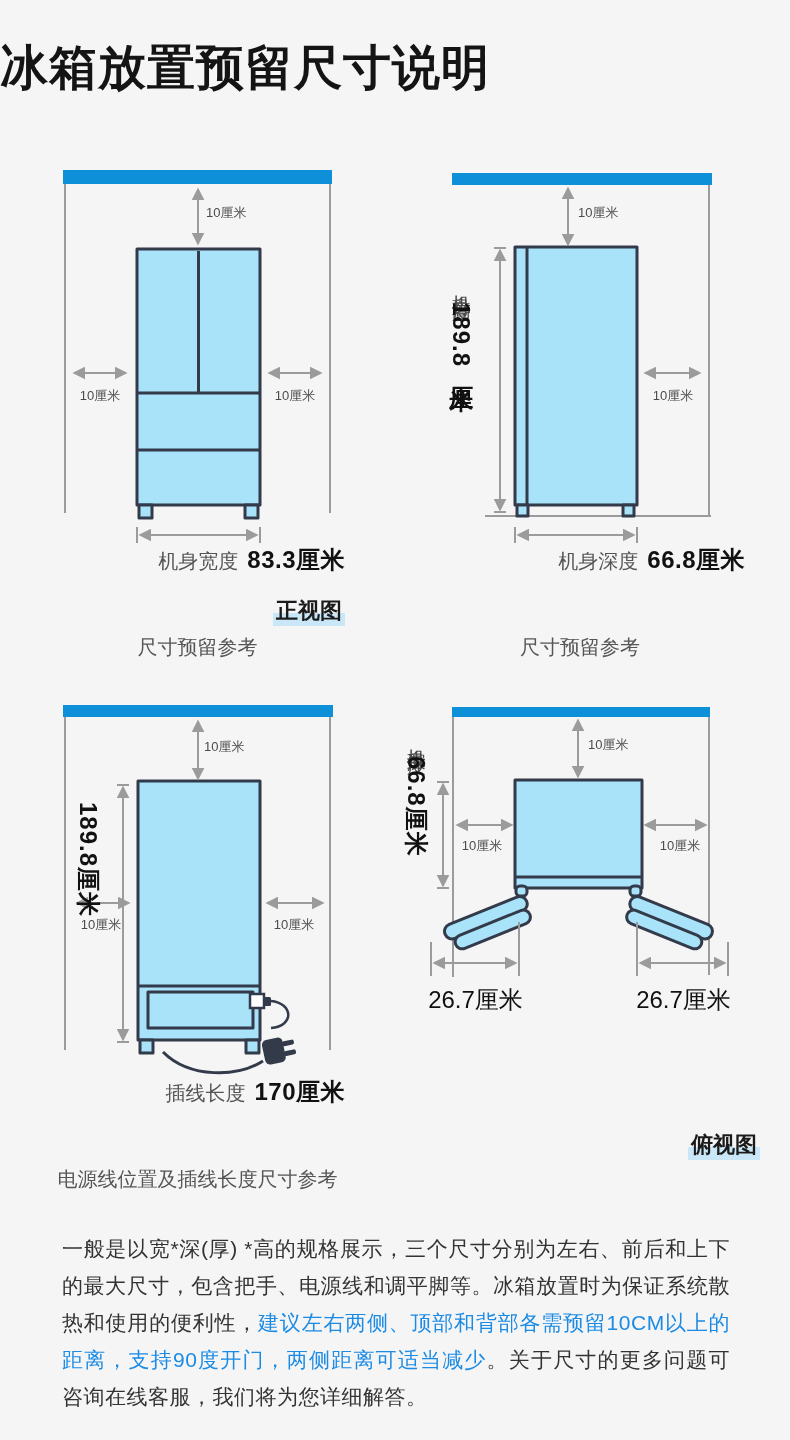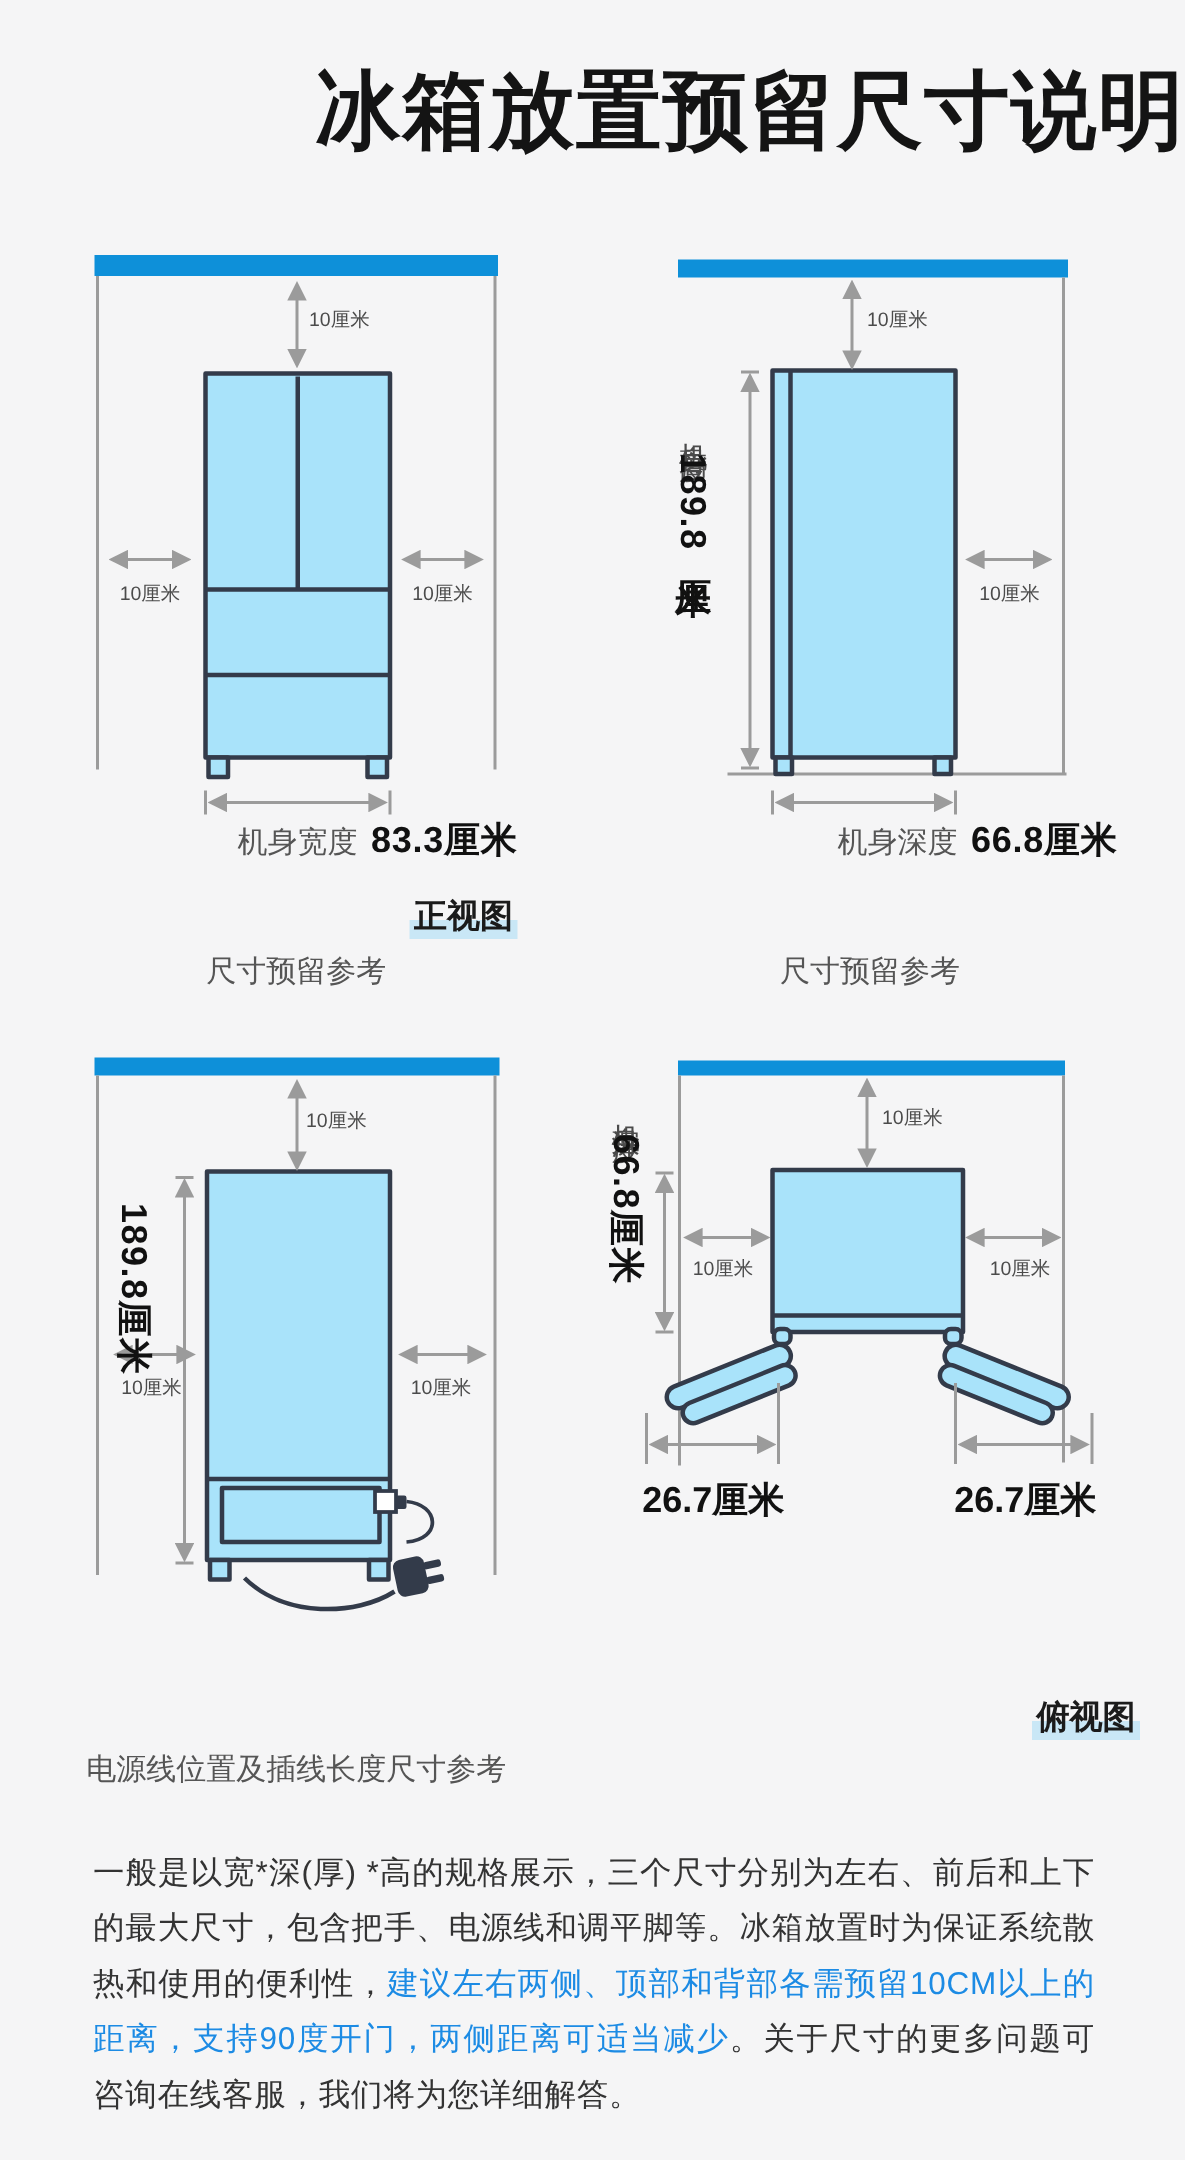--- a/index.html
+++ b/index.html
@@ -3,39 +3,39 @@
 <meta charset="utf-8">
 <style>
   :root{
     --accent:#0e90d9; --ink:#333b4a; --fridge:#a9e3fa; --line:#9b9b9b;
     --hl:#c9e7f6; --blue-text:#1c8be4; --bg:#f5f5f6; --text:#333333;
     --dim:#4b4b4b; --sub:#555555; --value:#111111;
   }
   *{margin:0;padding:0;box-sizing:border-box;}
   body{background:#e8e8e8;font-family:"Liberation Sans","DejaVu Sans",sans-serif;}
   .page{position:relative;width:790px;height:1440px;background:var(--bg);overflow:hidden;margin:0 auto;}
-  .page-title{position:absolute;left:0;top:36px;width:100%;text-align:right;
-    font-size:57px;font-weight:bold;color:#141414;letter-spacing:1px;}
+  .page-title{position:absolute;left:0;top:36px;width:100%;text-align:left;
+    font-size:48px;font-weight:bold;color:#141414;letter-spacing:1px;}
   .view{position:absolute;}
   .view svg{position:absolute;left:0;top:0;}
   .bar{fill:var(--accent);}
   .wall{stroke:var(--line);stroke-width:2;}
   .fr{fill:var(--fridge);stroke:var(--ink);stroke-width:3;stroke-linejoin:round;}
   .frline{stroke:var(--ink);stroke-width:3;fill:none;}
   .frthin{stroke:var(--ink);stroke-width:2.5;fill:none;}
   .inkfill{fill:var(--ink);stroke:none;}
   .dim{stroke:var(--line);stroke-width:2;fill:none;}
   .mk{fill:var(--line);}
   .lbl{position:absolute;font-size:13px;color:var(--dim);white-space:nowrap;}
   .lbl.ctr{text-align:center;}
   .dimrow{position:absolute;left:0;width:100%;display:flex;justify-content:flex-end;
     align-items:baseline;gap:9px;white-space:nowrap;}
   .dimrow .pre{font-size:20px;color:var(--sub);}
   .dimrow .val{font-size:24px;font-weight:bold;color:var(--value);letter-spacing:.5px;}
-  .bigval{position:absolute;font-size:24px;font-weight:bold;color:var(--value);text-align:center;}
+  .bigval{position:absolute;font-size:24px;font-weight:normal;color:var(--value);text-align:center;}
   .vtitle{position:absolute;left:0;width:100%;text-align:right;}
   .vtitle span{display:inline-block;font-size:22px;font-weight:bold;color:#1b1b1b;
     background:linear-gradient(to bottom,transparent 58%,var(--hl) 58%);padding:0 3px;}
   .vsub{position:absolute;left:0;width:100%;text-align:center;font-size:20px;color:var(--sub);}
   .vdim{position:absolute;writing-mode:vertical-rl;white-space:nowrap;line-height:1.05;}
   .vdim .vlabel{font-size:19px;color:var(--dim);text-orientation:upright;letter-spacing:2px;}
   .vdim .vvalue{font-size:24px;font-weight:bold;color:var(--value);margin-top:10px;letter-spacing:1px;}
   .vdim .vvalue.mixed{text-orientation:mixed;}
   .vdim .vvalue.side{text-orientation:sideways;}
   .note{position:absolute;left:62px;top:1230px;width:668px;font-size:21px;
@@ -167,20 +167,24 @@
       <line class="dim" x1="148" y1="32" x2="148" y2="88" marker-start="url(#m-b)" marker-end="url(#m-b)"></line>
       <line class="dim" x1="28" y1="213" x2="78" y2="213" marker-start="url(#m-b)" marker-end="url(#m-b)"></line>
       <line class="dim" x1="218" y1="213" x2="272" y2="213" marker-start="url(#m-b)" marker-end="url(#m-b)"></line>
     </svg>
     <div class="vdim" style="left:26px;top:102px;">
       <span class="vvalue side">189.8厘米</span>
     </div>
     <div class="lbl" style="left:154px;top:48px;">10厘米</div>
     <div class="lbl ctr" style="left:16px;top:226px;width:70px;">10厘米</div>
     <div class="lbl ctr" style="left:208px;top:226px;width:72px;">10厘米</div>
+    <div class="dimrow" style="top:386px;">
+      <span class="pre">插线长度</span>
+      <span class="val">170厘米</span>
+    </div>
     <div class="vsub" style="top:476px;">电源线位置及插线长度尺寸参考</div>
   </div>
 
   <div class="view" style="left:400px;top:690px;width:360px;height:520px;">
     <svg width="360" height="520" viewBox="0 0 360 520">
       <defs>
         <marker id="m-t" viewBox="0 0 10 10" refX="8" refY="5" markerWidth="6.5" markerHeight="6.5" orient="auto-start-reverse">
           <path d="M0,0 L10,5 L0,10 z" class="mk"></path>
         </marker>
       </defs>

